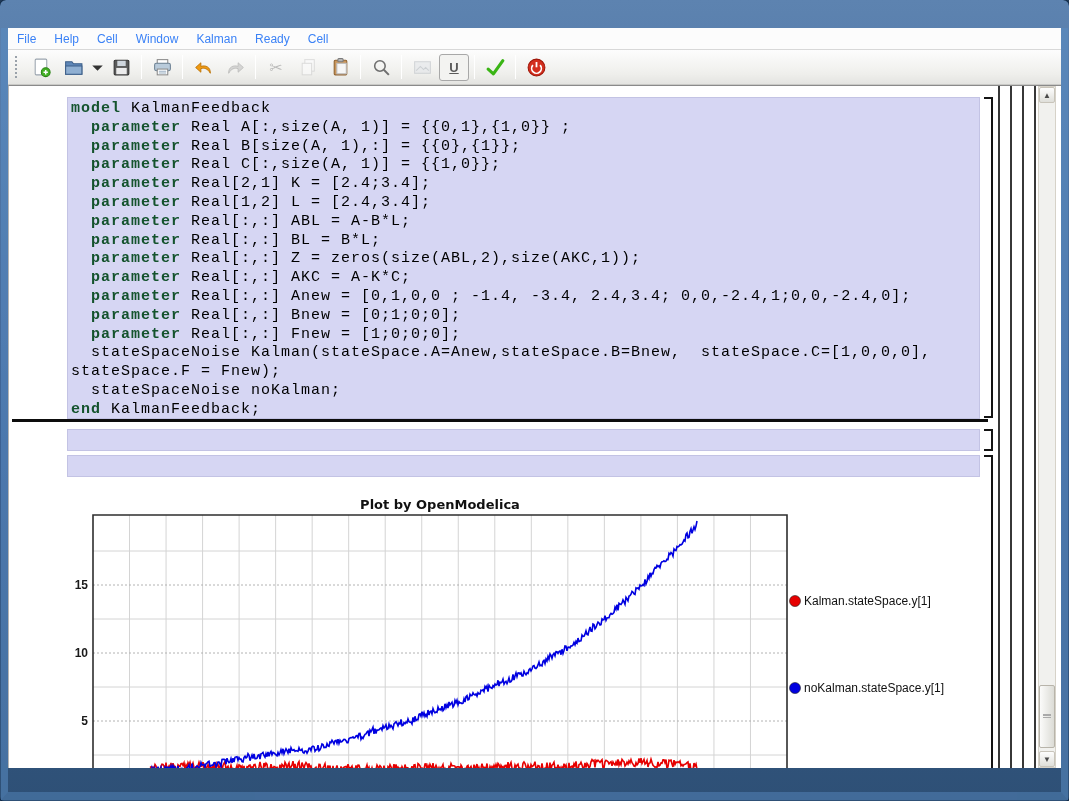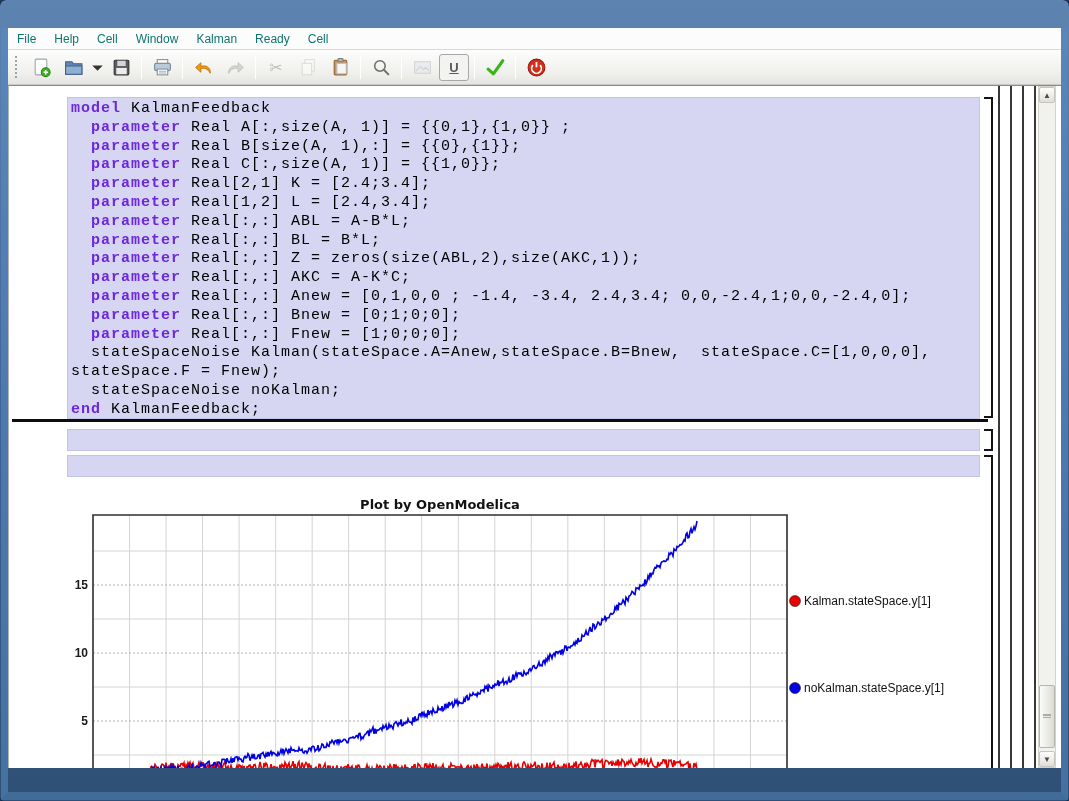--- a/index.html
+++ b/index.html
@@ -22,21 +22,21 @@
   .ghost-title{position:absolute;left:335px;top:7px;font-size:12px;color:rgba(255,255,255,.55);
     filter:blur(1.6px);white-space:nowrap;}
   .winbtns{position:absolute;right:22px;top:3px;display:flex;}
   .wbtn{width:29px;height:19px;margin-left:1px;border:1px solid rgba(255,255,255,.6);border-radius:3px;
     background:linear-gradient(180deg,#7d94ae 0%,#46608000 0%),linear-gradient(180deg,#77八,#345); 
     background:linear-gradient(180deg,#7b92ad 0%,#42597a 50%,#32496b 100%);
     color:#fff;font-size:11px;line-height:17px;text-align:center;}
   .wbtn.close{width:32px;background:linear-gradient(180deg,#e49181 0%,#c24a32 50%,#9e2b16 100%);}
   
   .menubar{position:absolute;left:8px;top:28px;width:1053px;height:22px;background:#fcfcfc;
-    border-bottom:1px solid #d8d8d8;display:flex;align-items:center;font-size:12px;color:#0f766e;}
+    border-bottom:1px solid #d8d8d8;display:flex;align-items:center;font-size:12px;color:#3b82f6;}
   .menu-item{padding:2px 9px;white-space:nowrap;}
   
   .toolbar{position:absolute;left:8px;top:50px;width:1053px;height:35px;
     background:linear-gradient(180deg,#fdfdfd 0%,#efefec 70%,#e4e4e1 100%);
     border-bottom:1px solid #c9c9c6;display:flex;align-items:center;padding-left:4px;}
   .grip{width:5px;height:24px;margin:0 6px 0 2px;
     background-image:radial-gradient(circle,#9aa2aa 1px,transparent 1.3px);background-size:4px 4px;}
   .tbtn{width:30px;height:27px;margin:0 1px;border:1px solid transparent;border-radius:3px;
     display:flex;align-items:center;justify-content:center;}
   .tbtn.narrow{width:14px;}
@@ -44,21 +44,21 @@
   .tbtn.disabled{opacity:.55;}
   .tbtn svg{width:21px;height:21px;}
   .tsep{width:1px;height:24px;background:#c6c6c3;border-right:1px solid #fff;margin:0 4px;}
   
   .notebook{position:absolute;left:8px;top:85px;width:1053px;height:683px;background:#fff;
     border-top:1px solid #8a8a8a;border-left:1px solid #b5b5b5;}
   .cell{position:absolute;background:#d6d6f3;border:1px solid #c3c3e4;
     font-family:"Liberation Mono","DejaVu Sans Mono",monospace;font-size:15px;letter-spacing:1px;
     color:#000;white-space:pre;overflow:hidden;}
   .code-line{line-height:18.8px;}
-  .kw{color:#6d28d9;font-weight:bold;}
+  .kw{color:#14532d;font-weight:bold;}
   .cursor-rule{position:absolute;background:#0d0d0d;}
   .out-true{position:absolute;font-size:12px;color:#000;border-left:1px solid #9a9a9a;padding:1px 0 0 4px;background:#fff;}
   
   .bracket{position:absolute;width:9px;border:2px solid #141414;border-left:none;}
   .bracket.open-bottom{border-bottom:none;}
   .gline{position:absolute;width:2px;background:#373737;}
   
   .vscroll{position:absolute;left:1038px;top:86px;width:18px;height:682px;
     background:#f1f1ee;border:1px solid #d6d2c8;}
   .sbtn{position:absolute;left:0;width:16px;height:16px;background:linear-gradient(180deg,#fdfdfd,#dfdfda);

